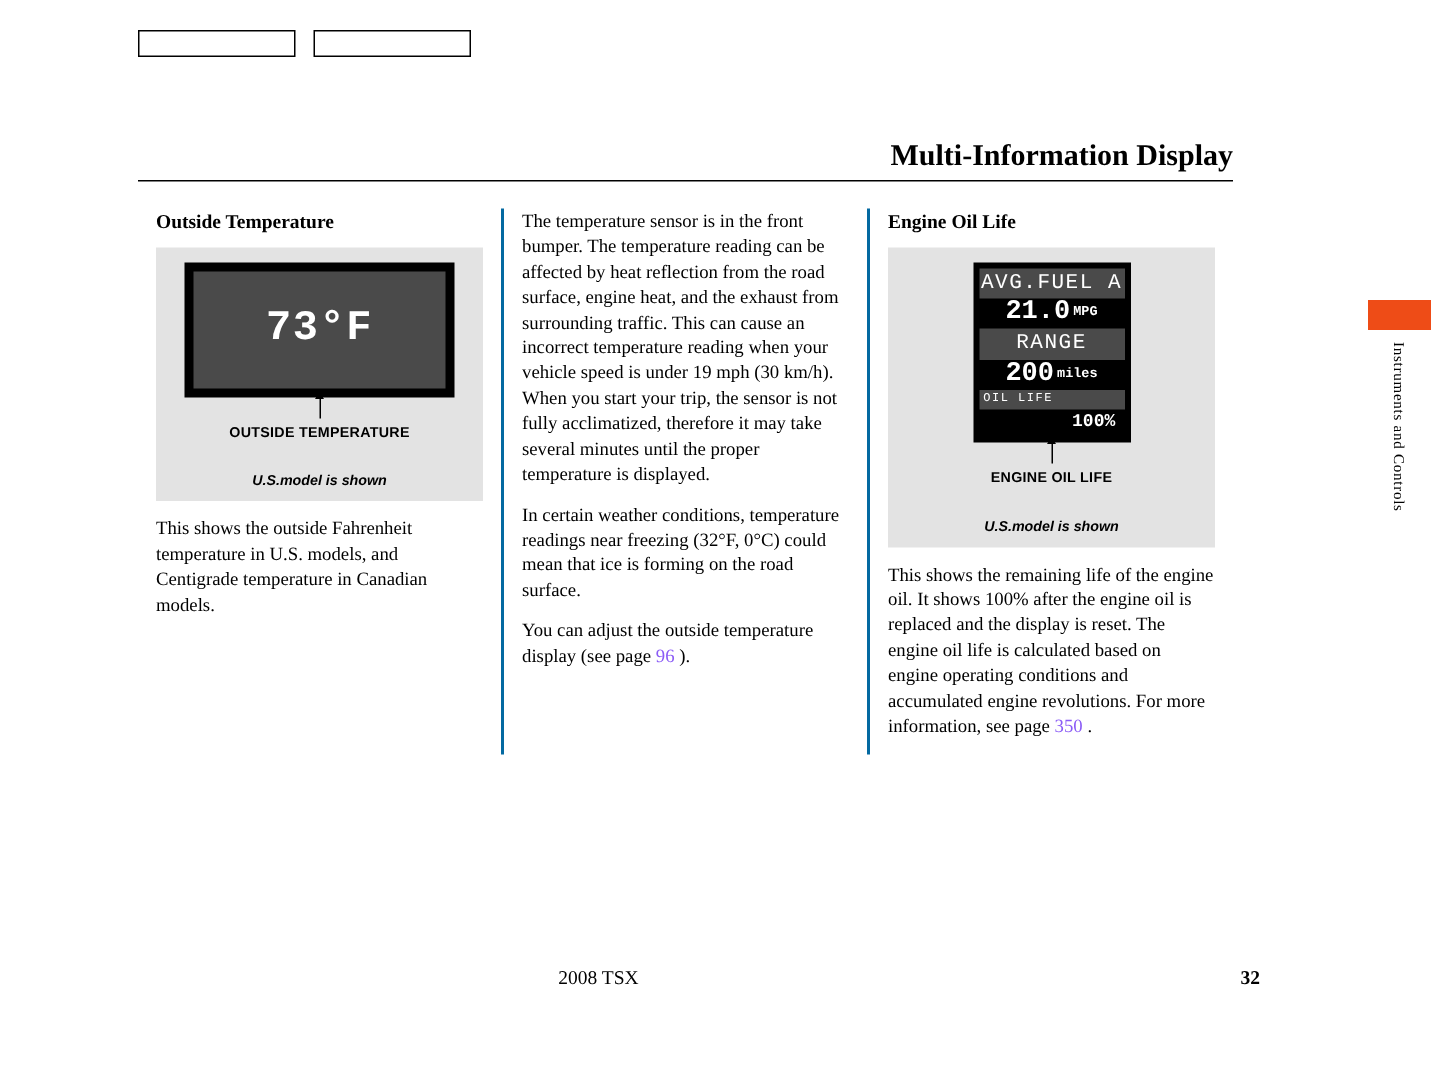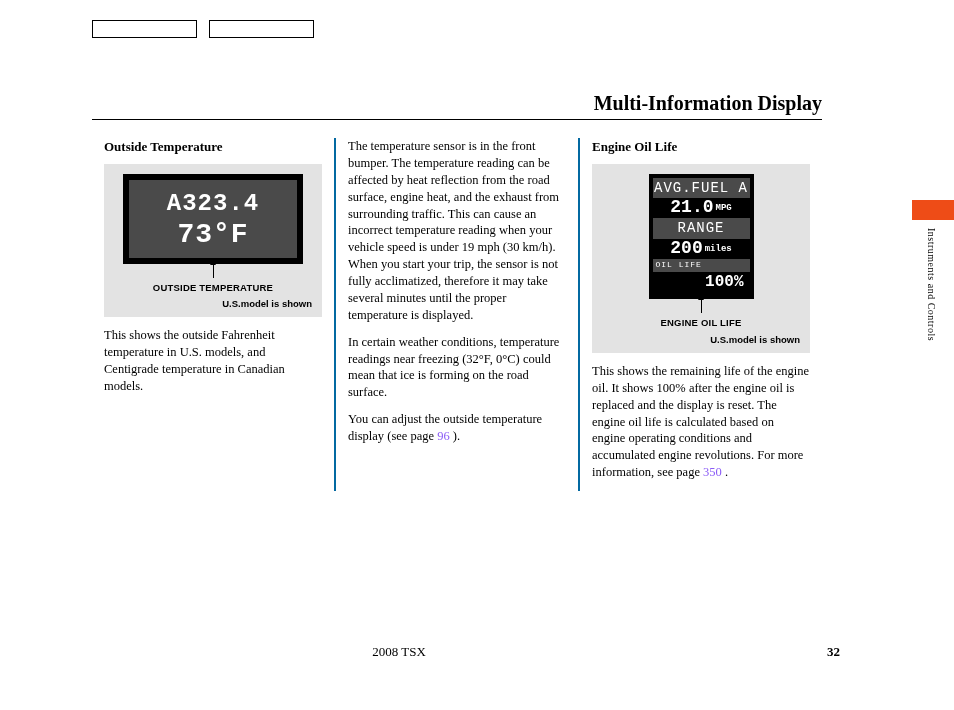--- a/index.html
+++ b/index.html
@@ -68,22 +68,23 @@
     font-size: 9.5px;
     font-weight: bold;
     font-family: Arial, Helvetica, sans-serif;
     margin-top: 4px;
     letter-spacing: 0.2px;
   }
   .figure-box .caption2 {
     font-size: 9.5px;
     font-weight: bold;
     font-family: Arial, Helvetica, sans-serif;
-    text-align: right;
-    margin-top: 4px;
+    text-align: center;
+    margin-top: 20px;
+    font-style: italic;
   }
   
   .disp-left {
     width: 180px;
     height: 90px;
     background: #000;
     margin: 0 auto;
     position: relative;
     padding: 6px;
     box-sizing: border-box;
@@ -154,21 +155,21 @@
     margin-left:2px;
   }
   .disp-right .oil {
     background:#4a4a4a;
     font-size:8px;
     text-align:left;
     padding:1px 3px;
     letter-spacing:1px;
   }
   .disp-right .pct {
-    font-size:16px;
+    font-size:12px;
     font-weight:bold;
     text-align:right;
     padding:0 6px 2px 0;
   }
   a.pageref { color:#8b5cf6; text-decoration:none; }
   
   .side-tab {
     position: absolute;
     right: 0;
     top: 200px;
@@ -216,21 +217,20 @@
   <hr class="rule">
 
   <div class="cols">
 
     <div class="col">
       <h3>Outside Temperature</h3>
 
       <div class="figure-box">
         <div class="disp-left">
           <div class="inner">
-            <div class="line1">A323.4</div>
             <div class="line2">73°F</div>
           </div>
         </div>
         <div class="pointer-line"></div>
         <div class="caption1">OUTSIDE TEMPERATURE</div>
         <div class="caption2">U.S.model is shown</div>
       </div>
 
       <p>This shows the outside Fahrenheit temperature in U.S. models, and Centigrade temperature in Canadian models.</p>
     </div>

